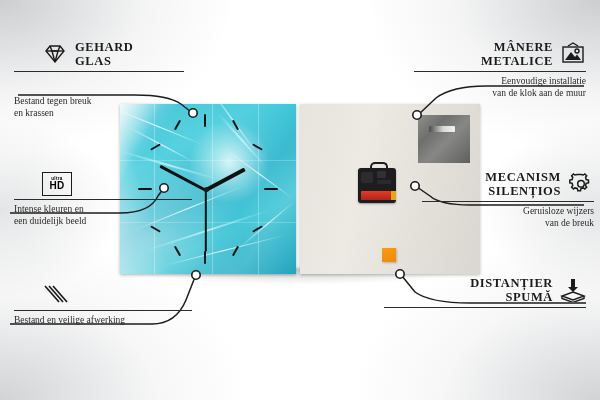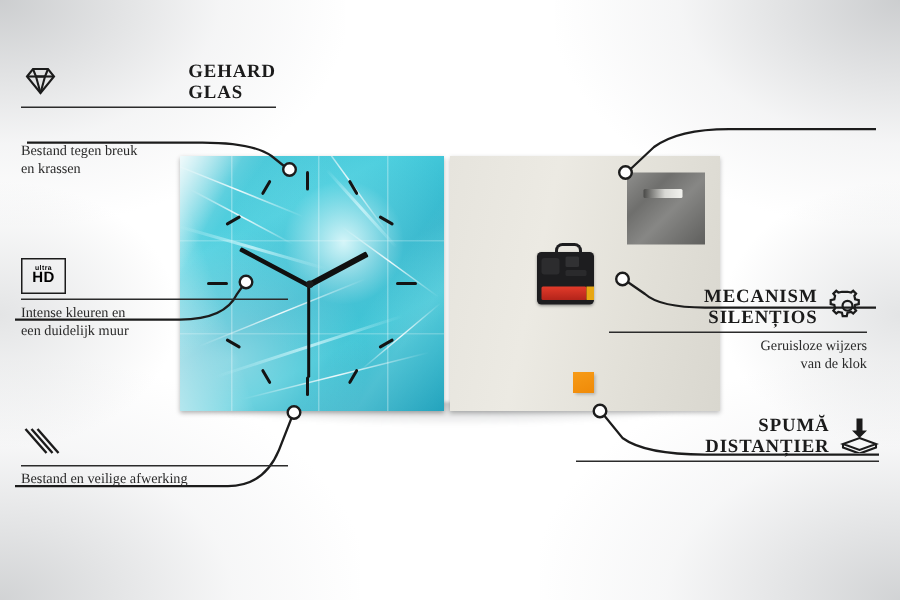--- a/index.html
+++ b/index.html
@@ -73,21 +73,21 @@
   .spacer{position:absolute;left:82px;bottom:12px;width:14px;height:14px;
     background:linear-gradient(160deg,#f79b17,#ef8a08);box-shadow:1px 1px 2px rgba(0,0,0,.22);}
 
   
   .callout{position:absolute;}
   .co-title{font-weight:bold;font-size:12.5px;letter-spacing:.6px;color:#1b1b1b;line-height:14px;
     text-transform:uppercase;white-space:nowrap;}
   .co-rule{height:1px;background:#2b2b2b;margin:3px 0 4px 0;}
   .co-sub{font-size:9.5px;color:#2a2a2a;line-height:11.5px;}
   .co-head{display:flex;align-items:center;gap:7px;}
-  .co-left .co-head{justify-content:space-between;}
+  .co-left .co-head{justify-content:flex-start;margin-left:28px;}
   .co-right .co-head{justify-content:flex-end;}
   .co-right,.co-right .co-sub{text-align:right;}
   .ico{width:26px;height:24px;flex:0 0 26px;color:#1b1b1b;}
   .ico svg{display:block;width:26px;height:24px;}
   .hd-box{width:28px;height:22px;border:1.6px solid #1b1b1b;display:flex;flex-direction:column;
     align-items:center;justify-content:center;line-height:1;flex:0 0 28px;}
   .hd-ultra{font-size:4.6px;font-weight:bold;letter-spacing:.3px;font-family:"Liberation Sans",sans-serif;}
   .hd-hd{font-size:10px;font-weight:bold;font-family:"Liberation Sans",sans-serif;letter-spacing:.3px;}
   #links{position:absolute;inset:0;pointer-events:none;}
 </style>
@@ -204,67 +204,88 @@
 
   <div class="callout co-left" style="left:14px;top:172px;width:178px;">
     <div class="co-head">
       <span class="hd-box">
         <span class="hd-ultra">ultra</span>
         <span class="hd-hd">HD</span>
       </span>
     </div>
     <div class="co-rule"></div>
     <div class="co-sub" style="white-space:pre-line;">Intense kleuren en
-een duidelijk muur</div>
+een duidelijk beeld</div>
   </div>
 
   <div class="callout co-left" style="left:14px;top:283px;width:178px;">
     <div class="co-head">
       <span class="ico">
         <svg viewBox="0 0 26 24">
             <g fill="none" stroke="currentColor" stroke-width="1.6">
           <path d="M3 3 L17 19"></path>
               <path d="M7 3 L21 19"></path>
               <path d="M11 3 L25 19"></path>
         </g>
           </svg>
       </span>
       <span>
       </span>
     </div>
     <div class="co-rule"></div>
     <div class="co-sub" style="white-space:pre-line;">Bestand en veilige afwerking</div>
   </div>
 
-
-  <div class="callout co-right" style="left:406px;top:170px;width:172px;margin-top:20px;">
+  <div class="callout co-right" style="left:414px;top:40px;width:172px;">
+    <div class="co-head">
+      <span>
+        <div class="co-title">MÂNERE</div>
+        <div class="co-title">METALICE</div>
+      </span>
+      <span class="ico">
+        <svg viewBox="0 0 26 24">
+            <g fill="none" stroke="currentColor" stroke-width="1.4">
+          <path d="M8 4 L13 1 L18 4"></path>
+              <rect x="3" y="5" width="20" height="15"></rect>
+          <path d="M5 18 L11 10 L15 15 L17 12.5 L21 18 Z" fill="currentColor" stroke="none"></path>
+          <circle cx="17" cy="9" r="2"></circle>
+        </g>
+          </svg>
+      </span>
+    </div>
+    <div class="co-rule"></div>
+    <div class="co-sub" style="white-space:pre-line;">Eenvoudige installatie
+van de klok aan de muur</div>
+  </div>
+
+  <div class="callout co-right" style="left:422px;top:170px;width:172px;">
     <div class="co-head">
       <span>
         <div class="co-title">MECANISM</div>
         <div class="co-title">SILENȚIOS</div>
       </span>
       <span class="ico">
         <svg viewBox="0 0 26 24">
             <g fill="none" stroke="currentColor" stroke-width="1.5">
           <path d="M13 2.5 l2.4 .5 1.4-1.1 1.9 1.9 -1.1 1.4 .5 2.4 2.4 .5 0 2.7 -2.4 .5 -.5 2.4 1.1 1.4 -1.9 1.9 -1.4-1.1 -2.4 .5 -.5 2.4 -2.7 0 -.5-2.4 -2.4-.5 -1.4 1.1 -1.9-1.9 1.1-1.4 -.5-2.4 -2.4-.5 0-2.7 2.4-.5 .5-2.4 -1.1-1.4 1.9-1.9 1.4 1.1 2.4-.5 z"></path>
           <circle cx="13" cy="11.8" r="3.3"></circle>
         </g>
           </svg>
       </span>
     </div>
     <div class="co-rule"></div>
     <div class="co-sub" style="white-space:pre-line;">Geruisloze wijzers
-van de klok</div>
+van de breuk</div>
   </div>
 
   <div class="callout co-right" style="left:384px;top:276px;width:202px;">
     <div class="co-head">
       <span>
+        <div class="co-title">DISTANȚIER</div>
         <div class="co-title">SPUMĂ</div>
-        <div class="co-title">DISTANȚIER</div>
       </span>
       <span class="ico">
         <svg viewBox="0 0 26 24">
             <g fill="none" stroke="currentColor" stroke-width="1.4">
           <path d="M11 1 h4 v8 h3 l-5 5 -5-5 h3 z" fill="currentColor" stroke="none"></path>
           <path d="M13 14 L24 18 L13 22 L2 18 Z"></path>
           <path d="M2 18 v2.4 L13 24.4 L24 20.4 V18"></path>
         </g>
           </svg>
       </span>

